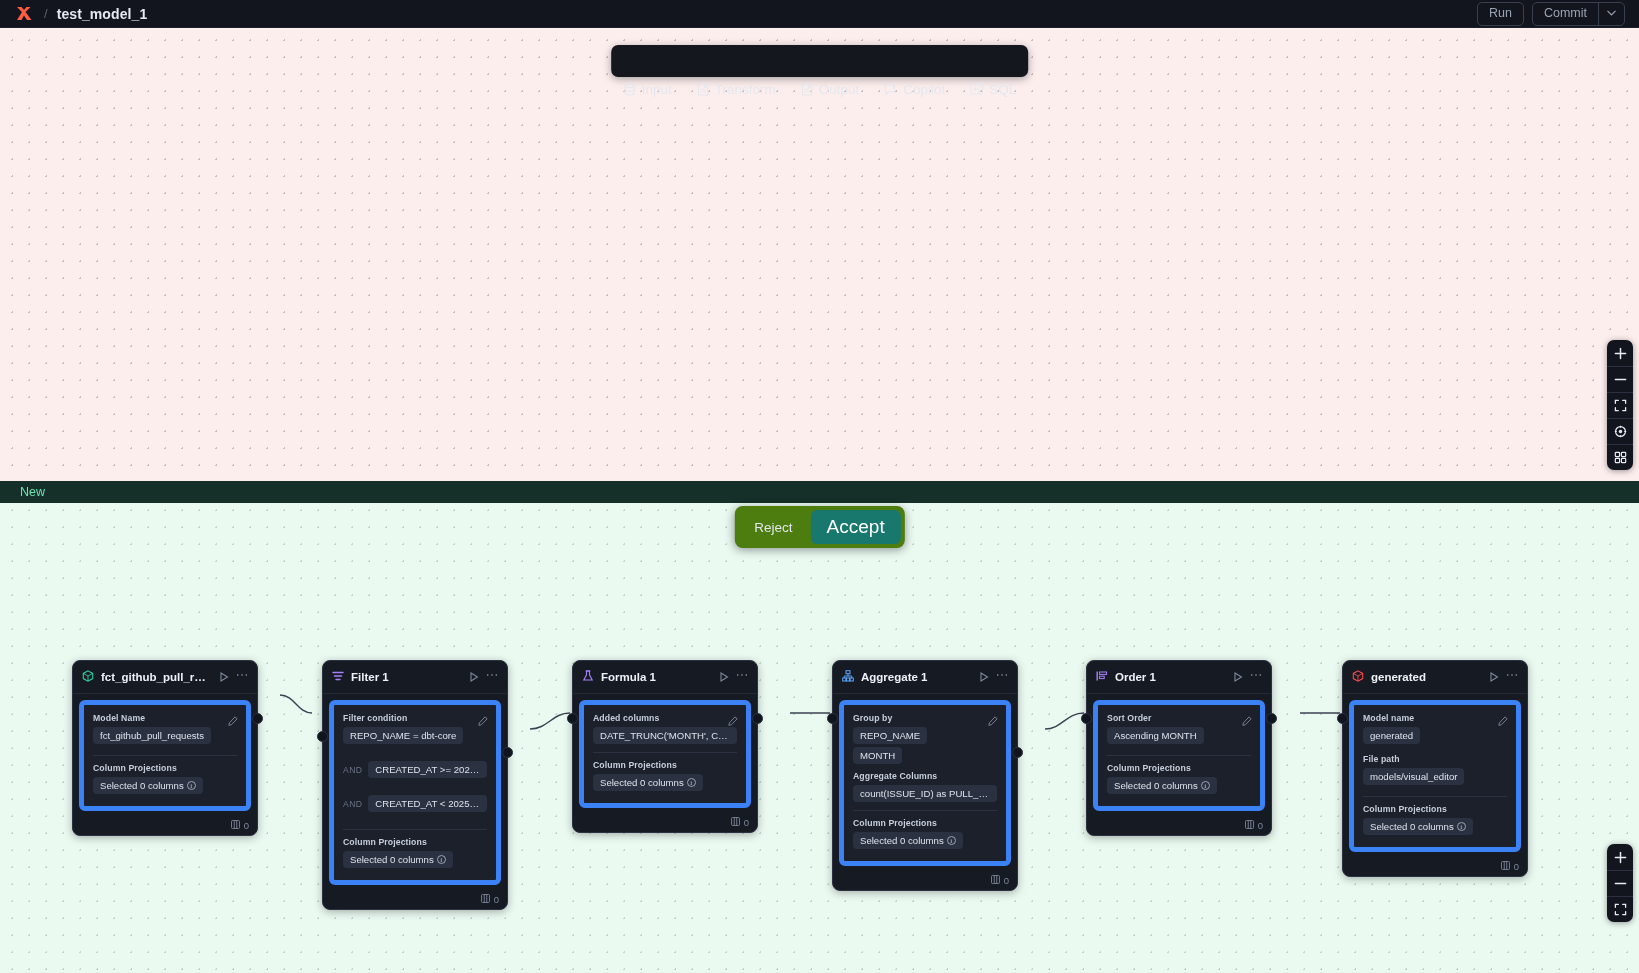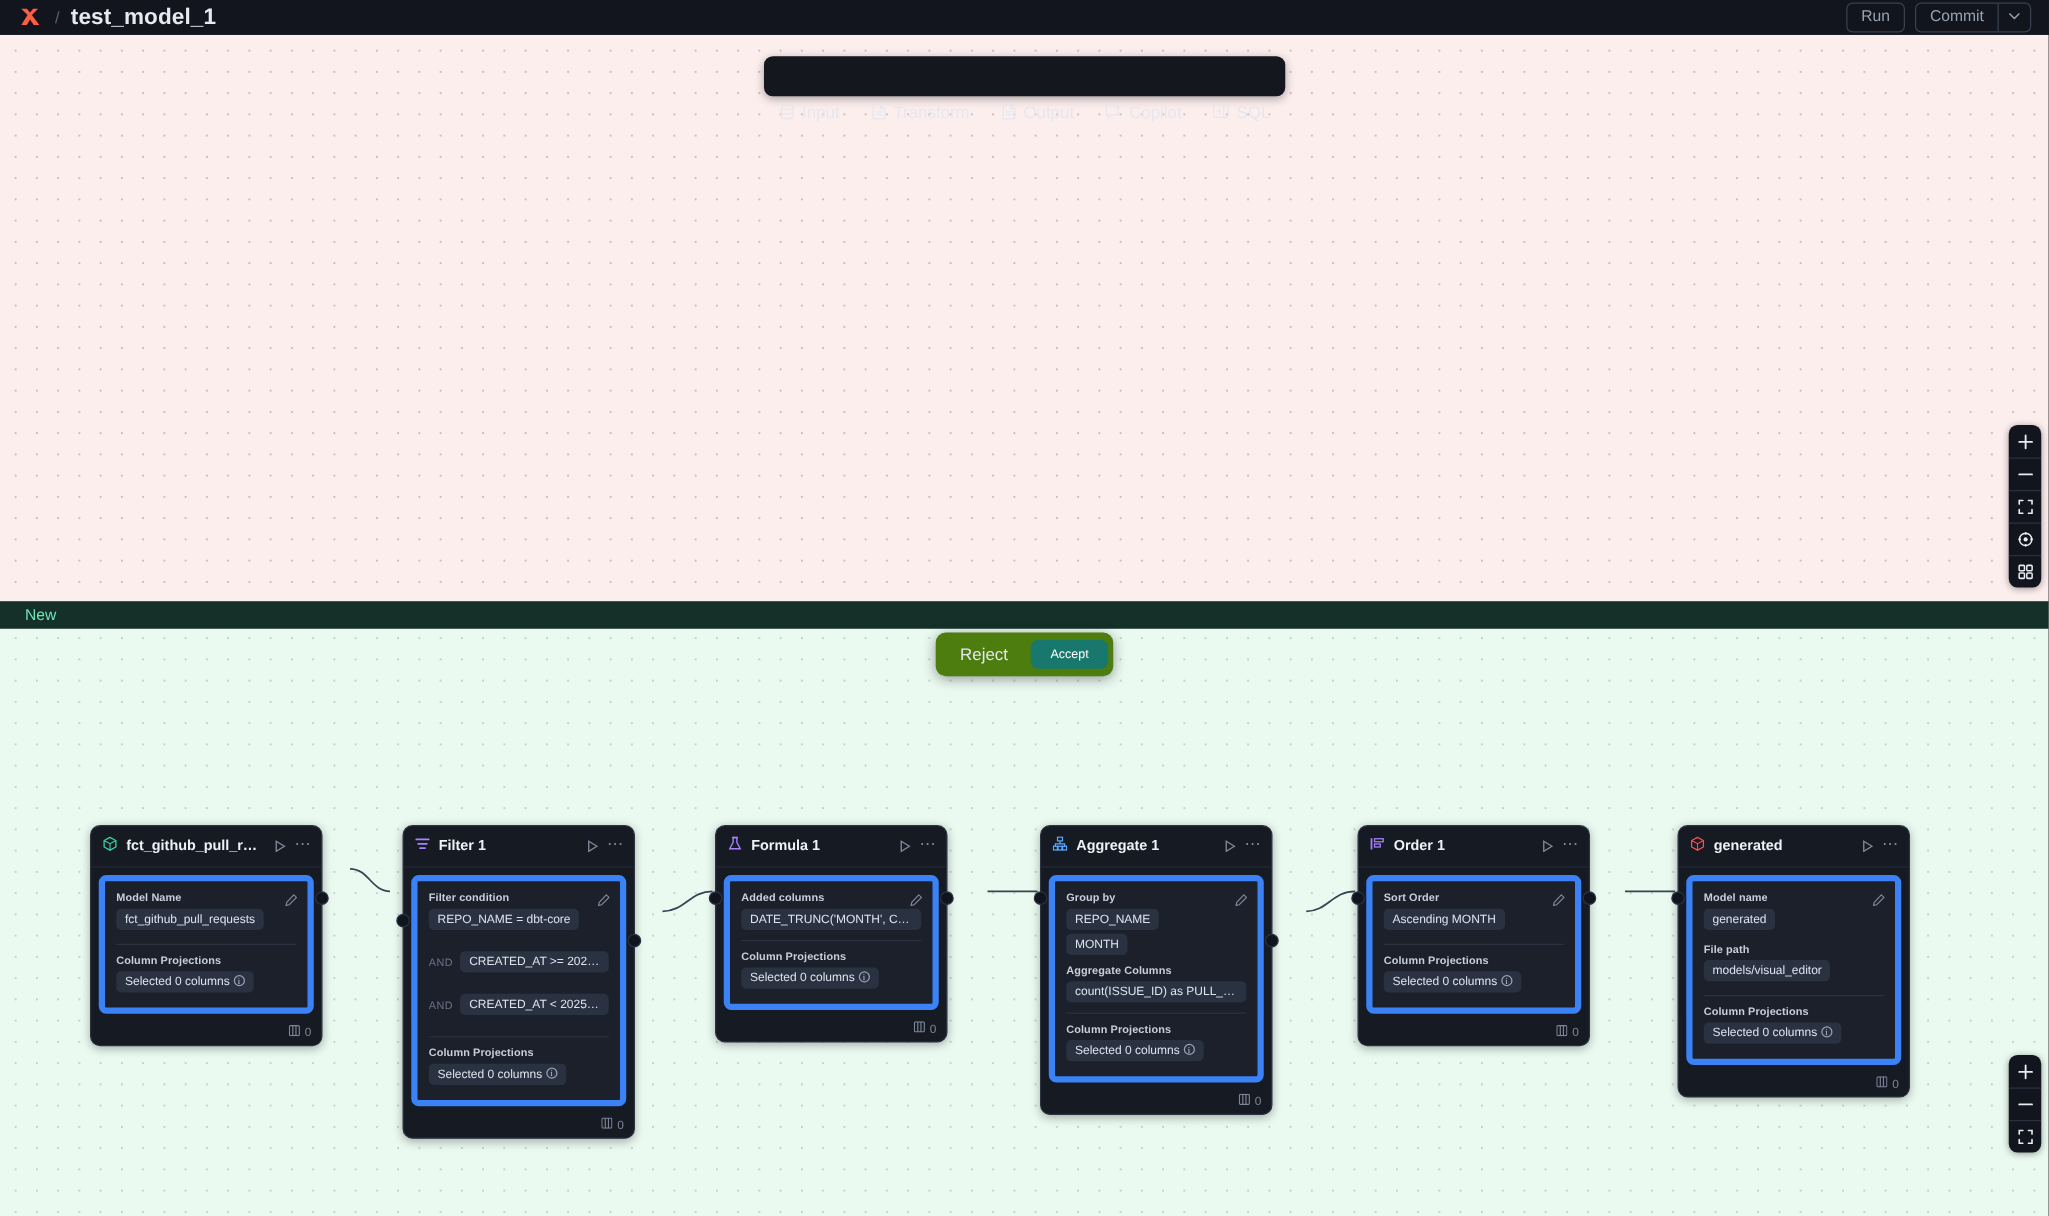--- a/index.html
+++ b/index.html
@@ -14,21 +14,21 @@
   
   .topbar {
     position: absolute; left: 0; top: 0; width: 1639px; height: 28px;
     background: #12151d; display: flex; align-items: center;
     padding: 0 8px; z-index: 60;
     border-bottom: 1px solid #1b1f2a;
   }
   .logo-x { width: 22px; height: 22px; position: relative; flex: 0 0 auto; margin-left: 5px; }
   .logo-x svg { display:block; }
   .crumb-sep { color: #5a6273; font-size: 13px; margin: 0 9px; }
-  .crumb-title { color: #e6e9ef; font-size: 18px; font-weight: bold; letter-spacing: .1px; }
+  .crumb-title { color: #e6e9ef; font-size: 14px; font-weight: bold; letter-spacing: .1px; }
   .topbar-right { margin-left: auto; display: flex; align-items: center; gap: 8px; padding-right: 6px; }
   .tb-btn {
     border: 1px solid #39404f; background: transparent; color: #9aa3b4;
     font-size: 12.5px; border-radius: 5px; padding: 3px 11px 4px;
     font-family: "Liberation Sans", sans-serif; cursor: pointer; line-height: 15px;
   }
   .tb-split { display: flex; align-items: stretch; border: 1px solid #39404f; border-radius: 5px; overflow: hidden; }
   .tb-split > .part { color: #9aa3b4; font-size: 12.5px; padding: 3px 11px 4px; line-height: 15px; cursor: pointer; }
   .tb-split > .caret { border-left: 1px solid #39404f; padding: 3px 8px 4px; color: #9aa3b4; font-size: 10px; display:flex; align-items:center; cursor:pointer;}
 
@@ -72,21 +72,21 @@
   
   .accept-box {
     position: absolute; left: 50%; transform: translateX(-50%); top: 506px;
     background: #4d7c0f; border-radius: 8px; padding: 4px; z-index: 55;
     display: flex; align-items: center; gap: 2px; box-shadow: 0 2px 10px rgba(0,0,0,.4);
   }
   .btn-reject { color: #e4e7ee; background: transparent; border: none;
     font-size: 13.5px; padding: 6px 16px; border-radius: 6px; cursor: pointer;
     font-family: "Liberation Sans", sans-serif; }
   .btn-accept { color: #ffffff; background: #18786e; border: none;
-    font-size: 10px; padding: 6px 16px; border-radius: 6px; cursor: pointer;
+    font-size: 19px; padding: 6px 16px; border-radius: 6px; cursor: pointer;
     font-family: "Liberation Sans", sans-serif; }
 
   
   .zoomctl {
     position: absolute; right: 6px; background: #12151d; border-radius: 7px;
     display: flex; flex-direction: column; z-index: 45; overflow: hidden;
     box-shadow: 0 1px 6px rgba(0,0,0,.4);
   }
   .zoomctl .zc {
     width: 26px; height: 26px; display: flex; align-items: center; justify-content: center;

